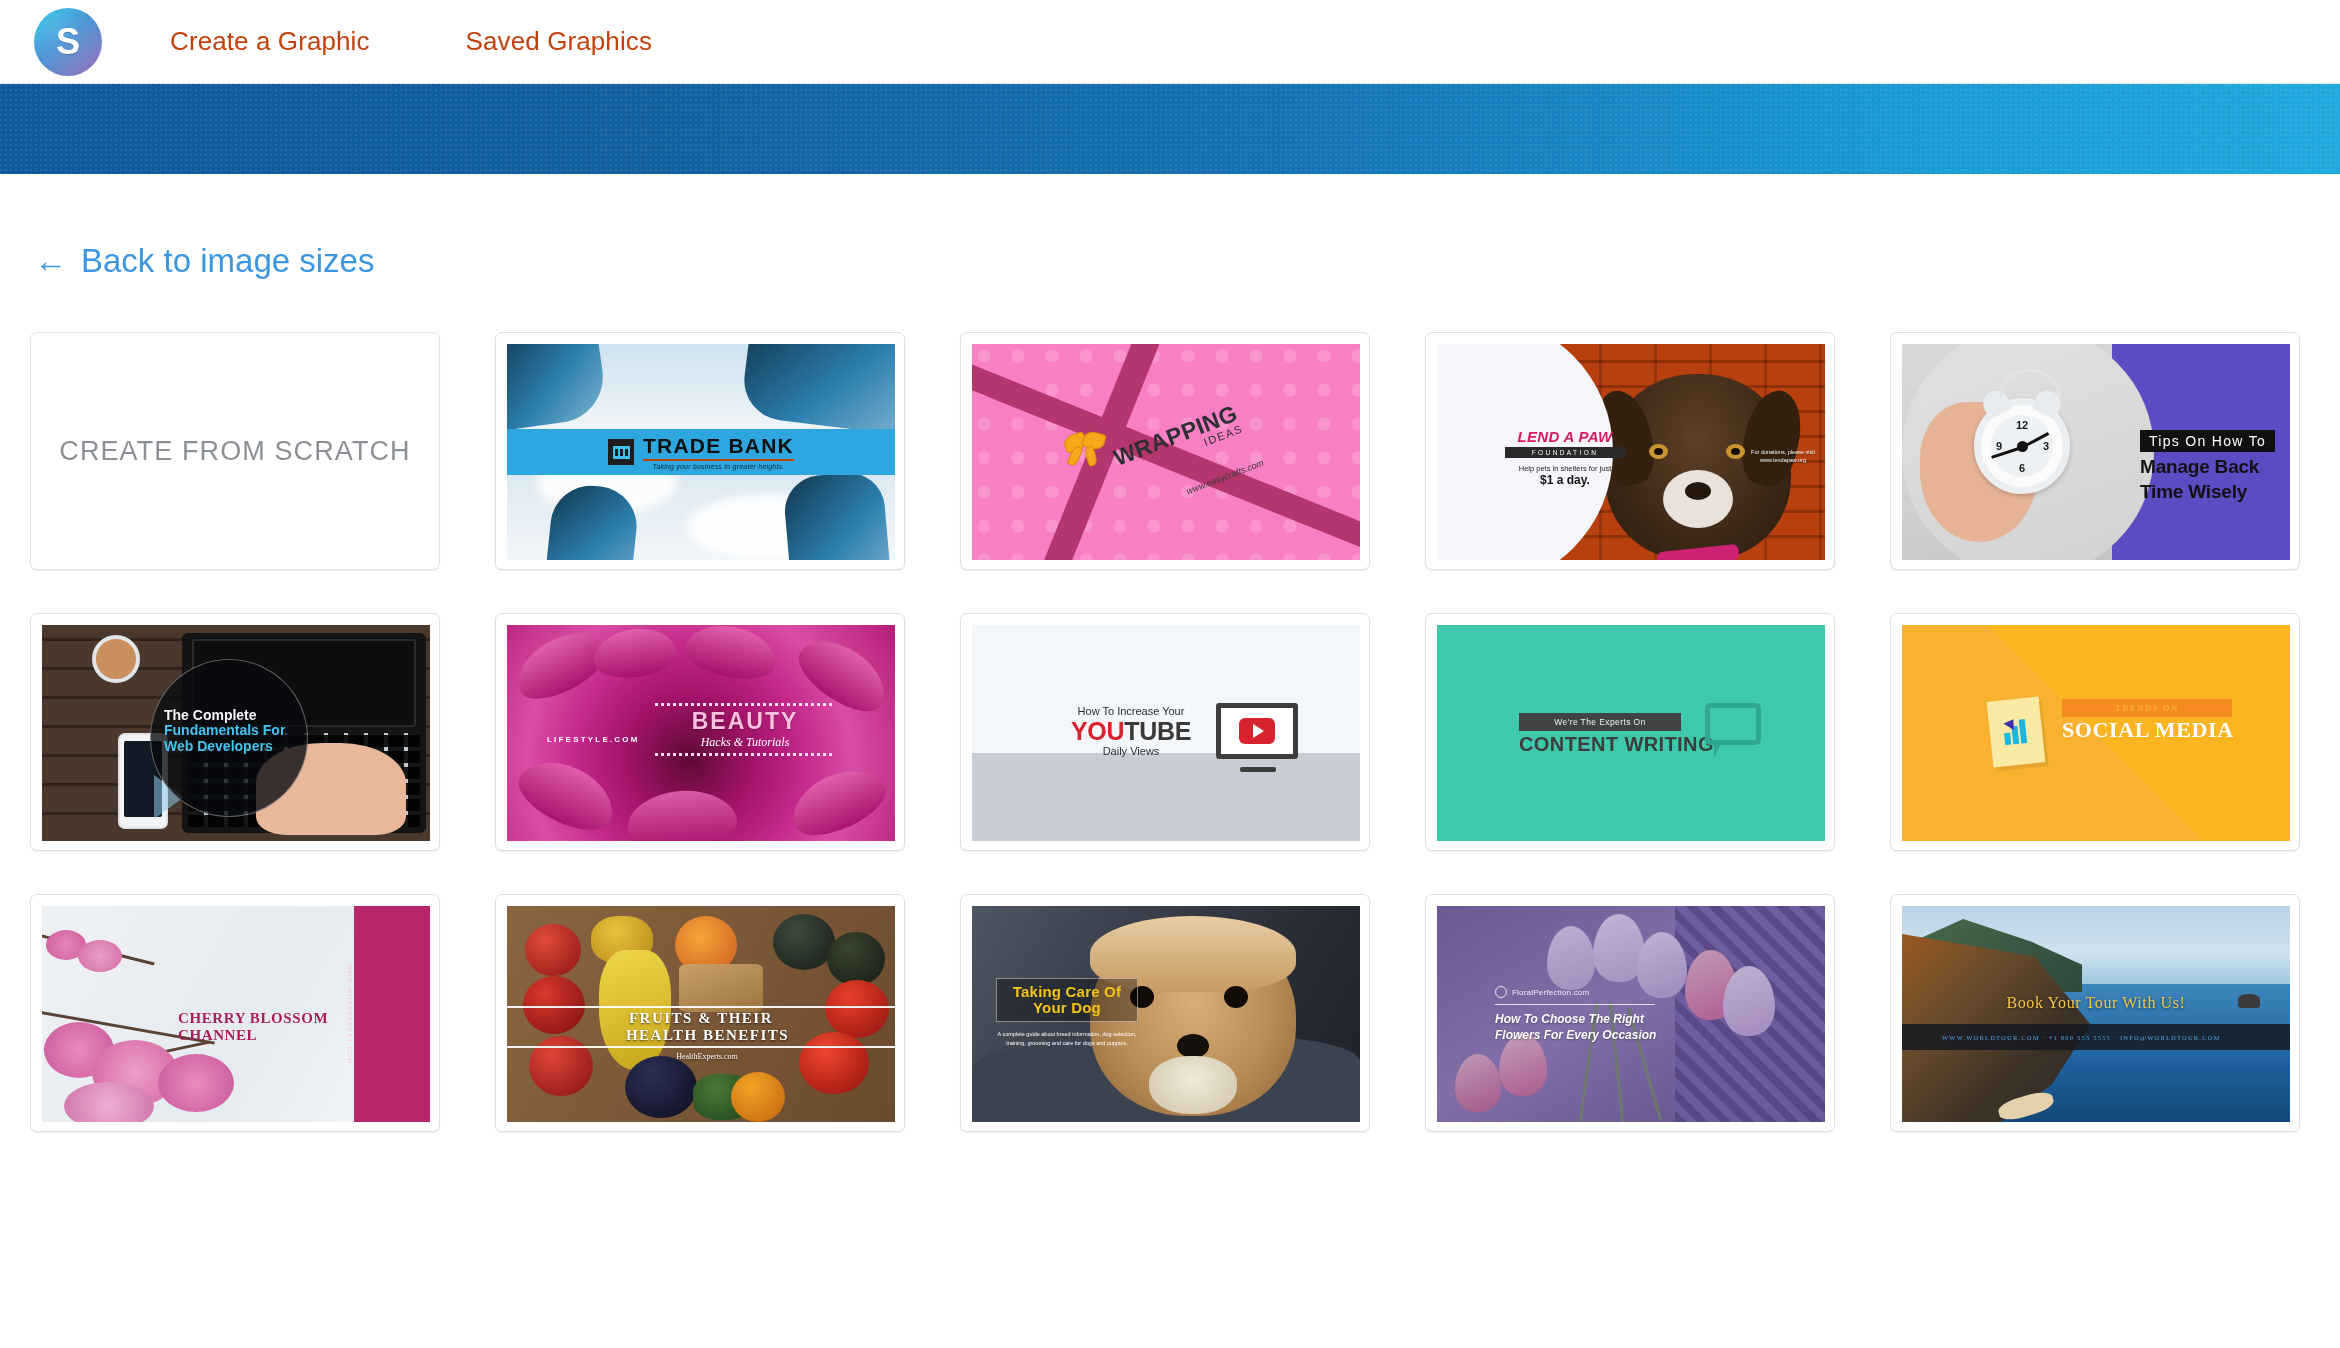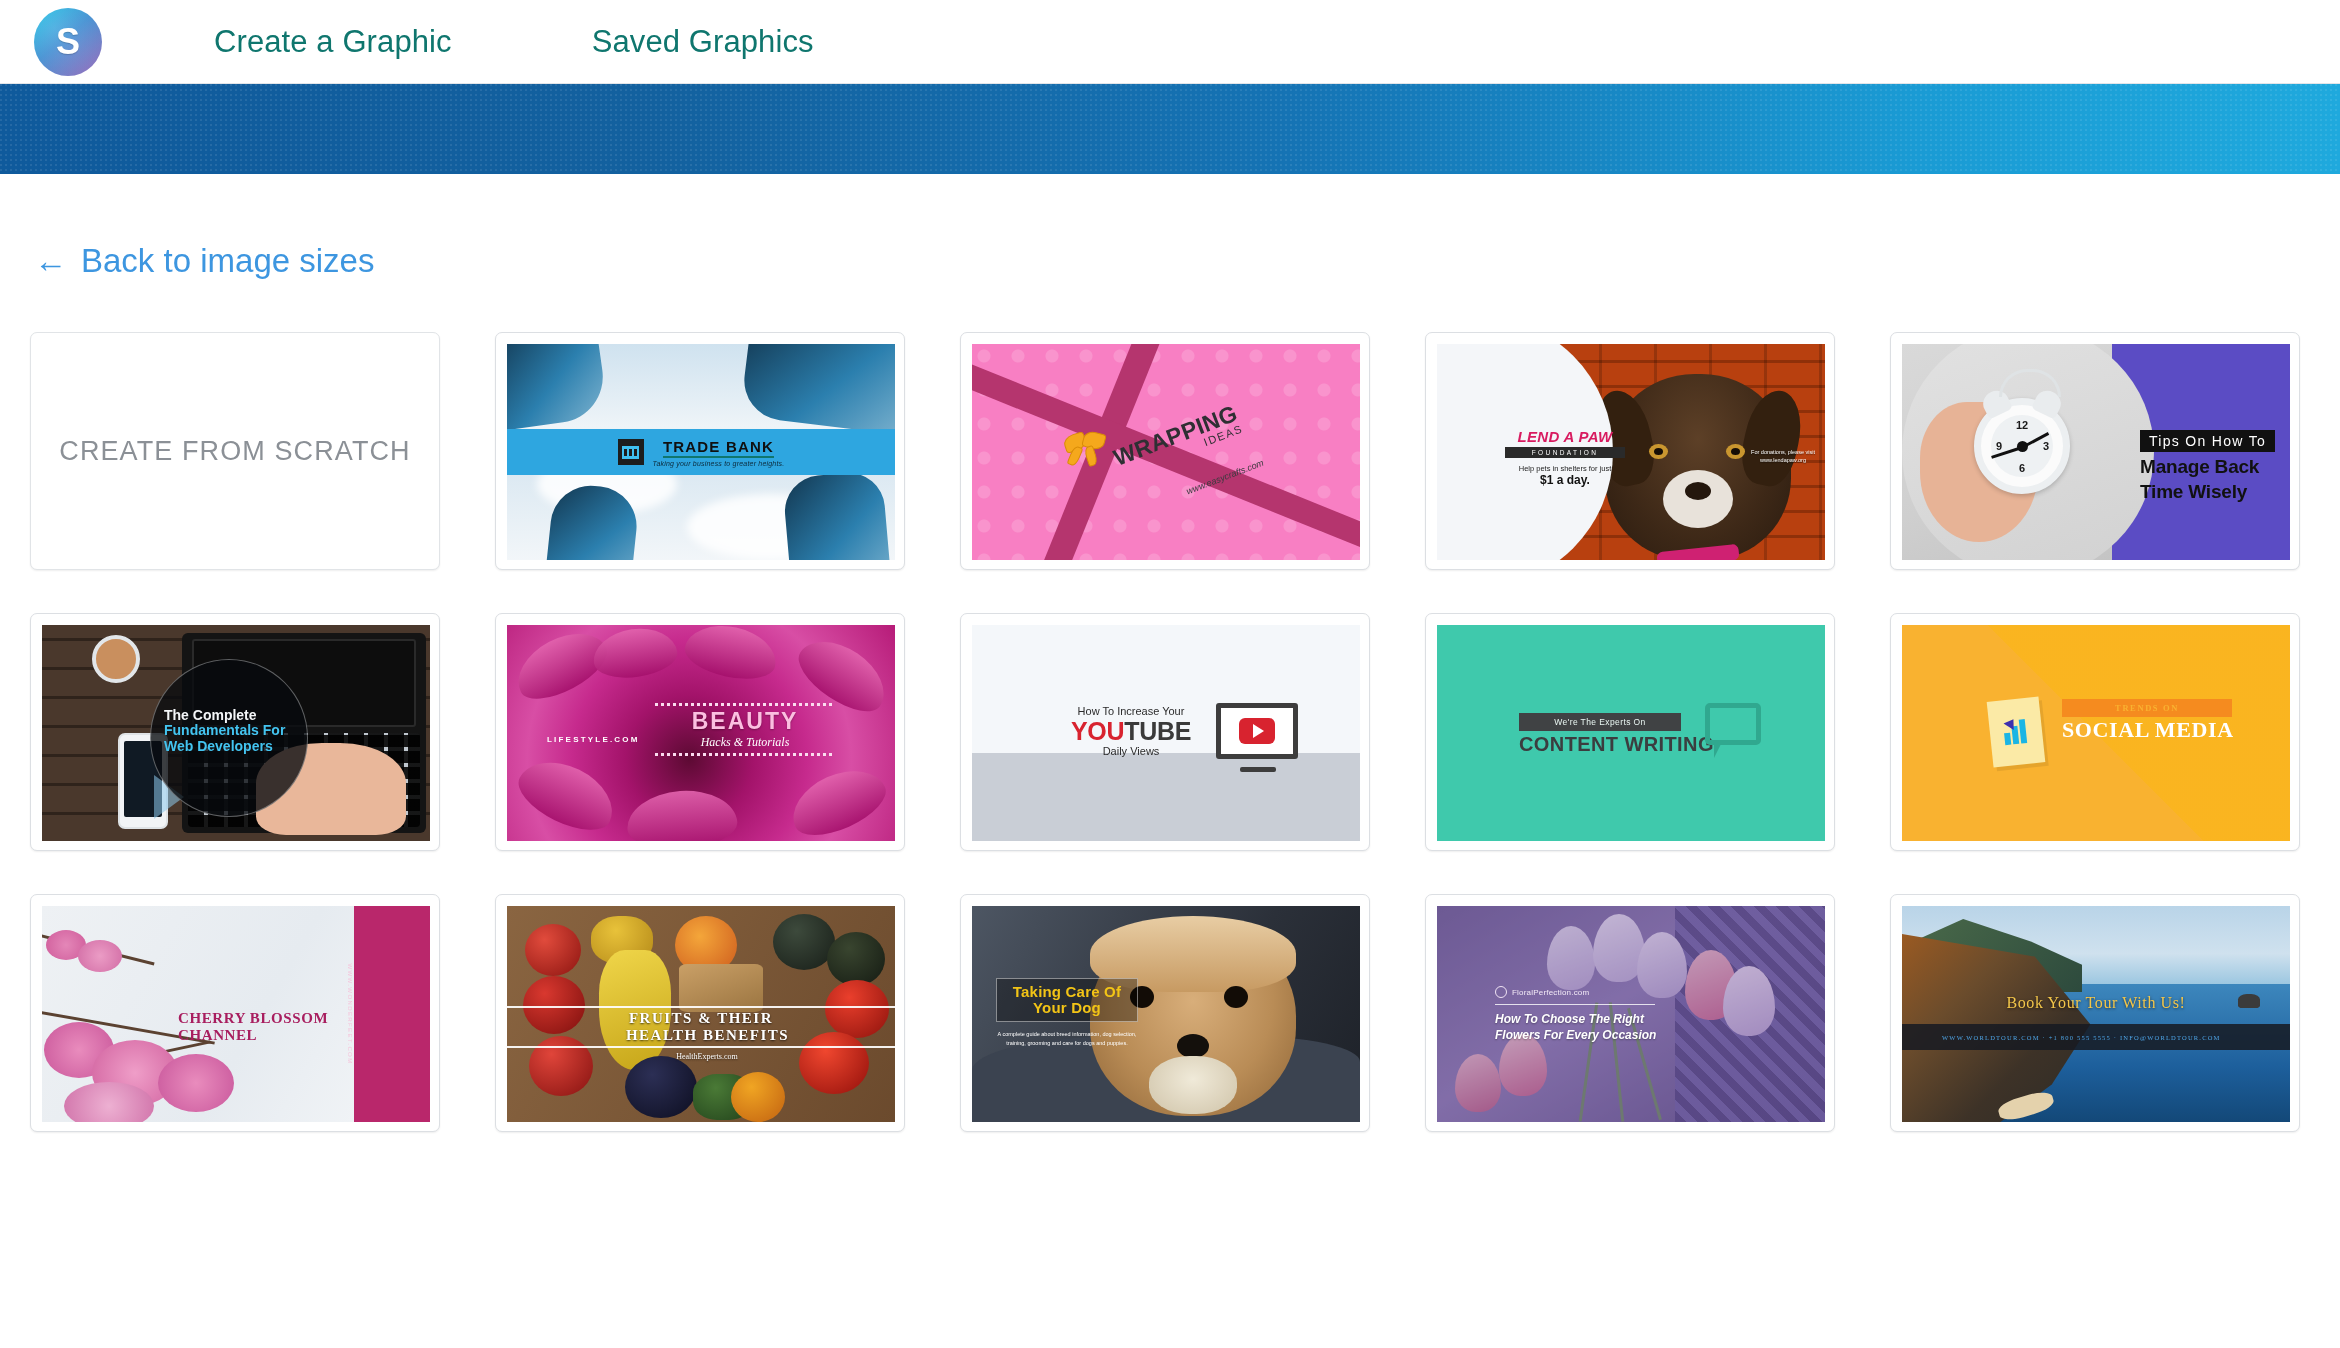--- a/index.html
+++ b/index.html
@@ -27,23 +27,22 @@
     text-shadow: 0 1px 1px rgba(0,0,0,.18);
     box-shadow: inset 0 0 0 0 rgba(0,0,0,0);
   }
   .brand-logo::before{
     content:""; position:absolute; width:68px; height:68px; border-radius:50%;
     background:radial-gradient(circle at 30% 30%, rgba(255,255,255,.18), rgba(0,0,0,.05));
   }
   .brand-letter { position: relative; z-index: 2; }
   .nav-main { display: flex; align-items: center; margin-left: 68px; gap: 96px; }
   .nav-link {
-    font-size: 31px; color: #0f766e; letter-spacing: .1px; cursor: pointer;
+    font-size: 26px; color: #c2410c; letter-spacing: .1px; cursor: pointer;
     white-space: nowrap;
-    margin-left: 44px;
   }
   .nav-right {
     position: absolute; right: 42px; top: 0; height: 84px;
     display: flex; align-items: center; gap: 92px;
   }
   .nav-drop { display:flex; align-items:center; gap:14px; font-size:26px; color:#5b6168; cursor:pointer; white-space:nowrap;}
   .caret {
     width: 0; height: 0; display: inline-block;
     border-left: 8px solid transparent; border-right: 8px solid transparent;
     border-top: 9px solid #6c7278;
@@ -105,22 +104,22 @@
   .tb-cloud{ position:absolute; border-radius:50%; background:rgba(255,255,255,.85); filter:blur(4px);}
   .tb-bldg{ position:absolute; background:linear-gradient(135deg,#12364f,#2b7fae 55%,#7fb4d0); }
   .tb-band{
     position:absolute; left:0; right:0; top:85px; height:46px;
     background:#2ea6e0; display:flex; align-items:center; justify-content:center; gap:9px;
   }
   .tb-icon{ width:26px;height:26px;background:#1d1d1d;display:flex;align-items:center;justify-content:center;}
   .tb-icon i{ display:block;width:17px;height:13px;border-bottom:3px solid #3fc0f0;border-top:3px solid #3fc0f0;
     background:repeating-linear-gradient(90deg,#3fc0f0 0 2px,transparent 2px 5px); }
   .tb-txt{display:flex;flex-direction:column;align-items:center;}
-  .tb-title{ font-size:15px;font-weight:800;color:#101010;letter-spacing:1.2px;
-    border-bottom:2px solid #0f766e;padding-bottom:1px;}
+  .tb-title{ font-size:21px;font-weight:800;color:#101010;letter-spacing:1.2px;
+    border-bottom:2px solid #c2410c;padding-bottom:1px;}
   .tb-sub{ font-size:7px;font-style:italic;color:#0d2a3a;margin-top:2px;letter-spacing:.2px;}
 
   
   .wp-bg{position:absolute;inset:0;background:#f87fc3;}
   .wp-bg::after{content:"";position:absolute;inset:0;
     background:radial-gradient(circle at 12px 12px, rgba(255,255,255,.16) 6px, transparent 7px) 0 0/34px 34px;}
   .wp-rib{position:absolute;background:#b5356e;}
   .wp-r1{width:26px;height:330px;left:118px;top:-60px;transform:rotate(22deg);}
   .wp-r2{width:24px;height:470px;left:190px;top:-120px;transform:rotate(112deg);}
   .wp-bow{position:absolute;left:92px;top:88px;width:44px;height:34px;}

